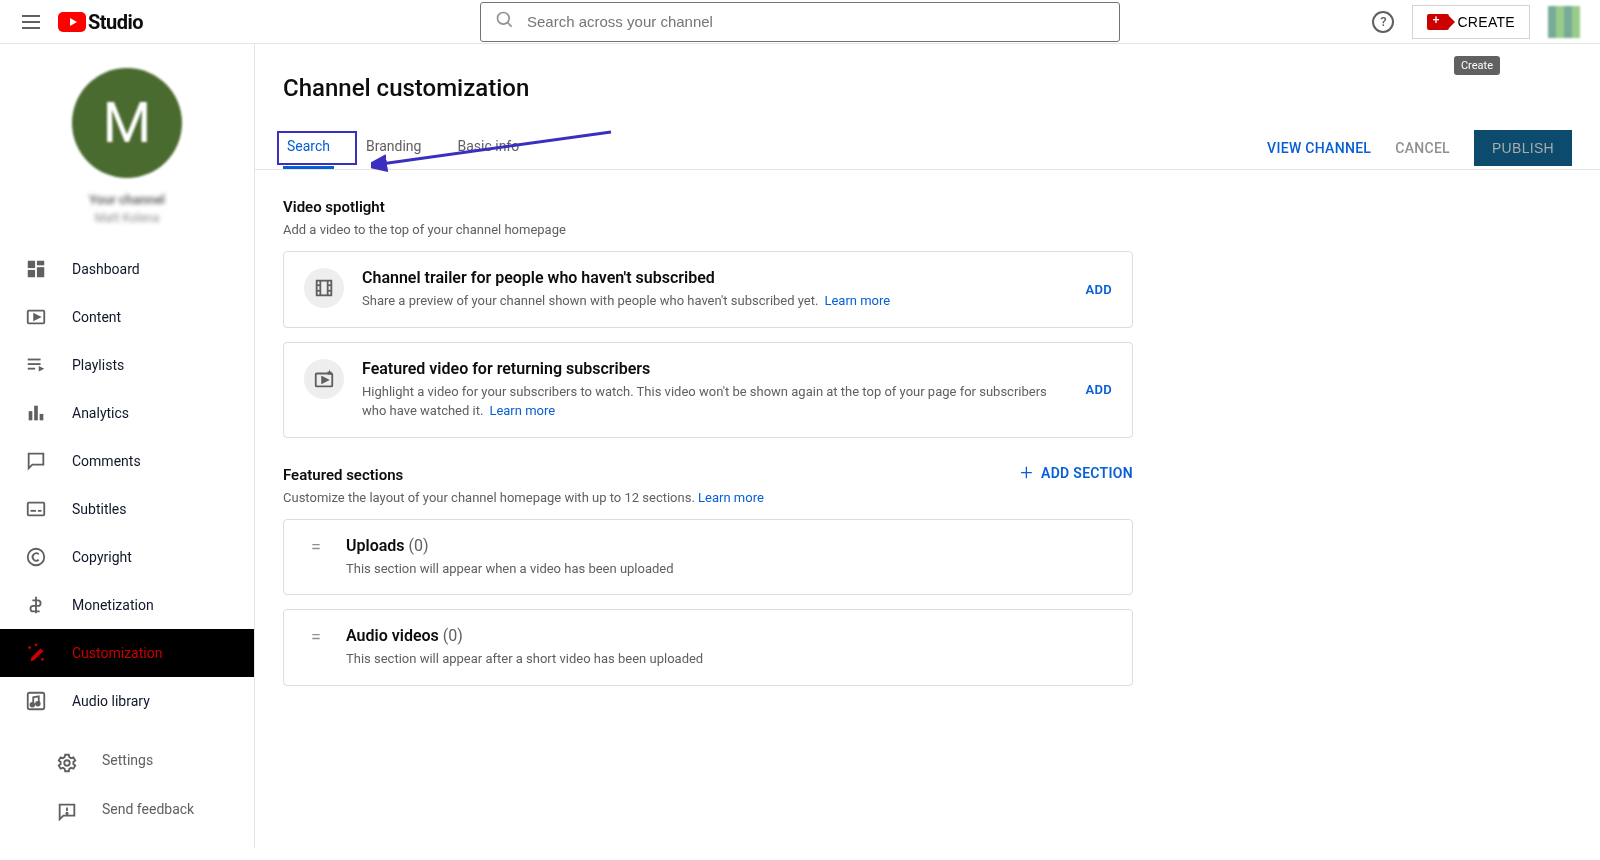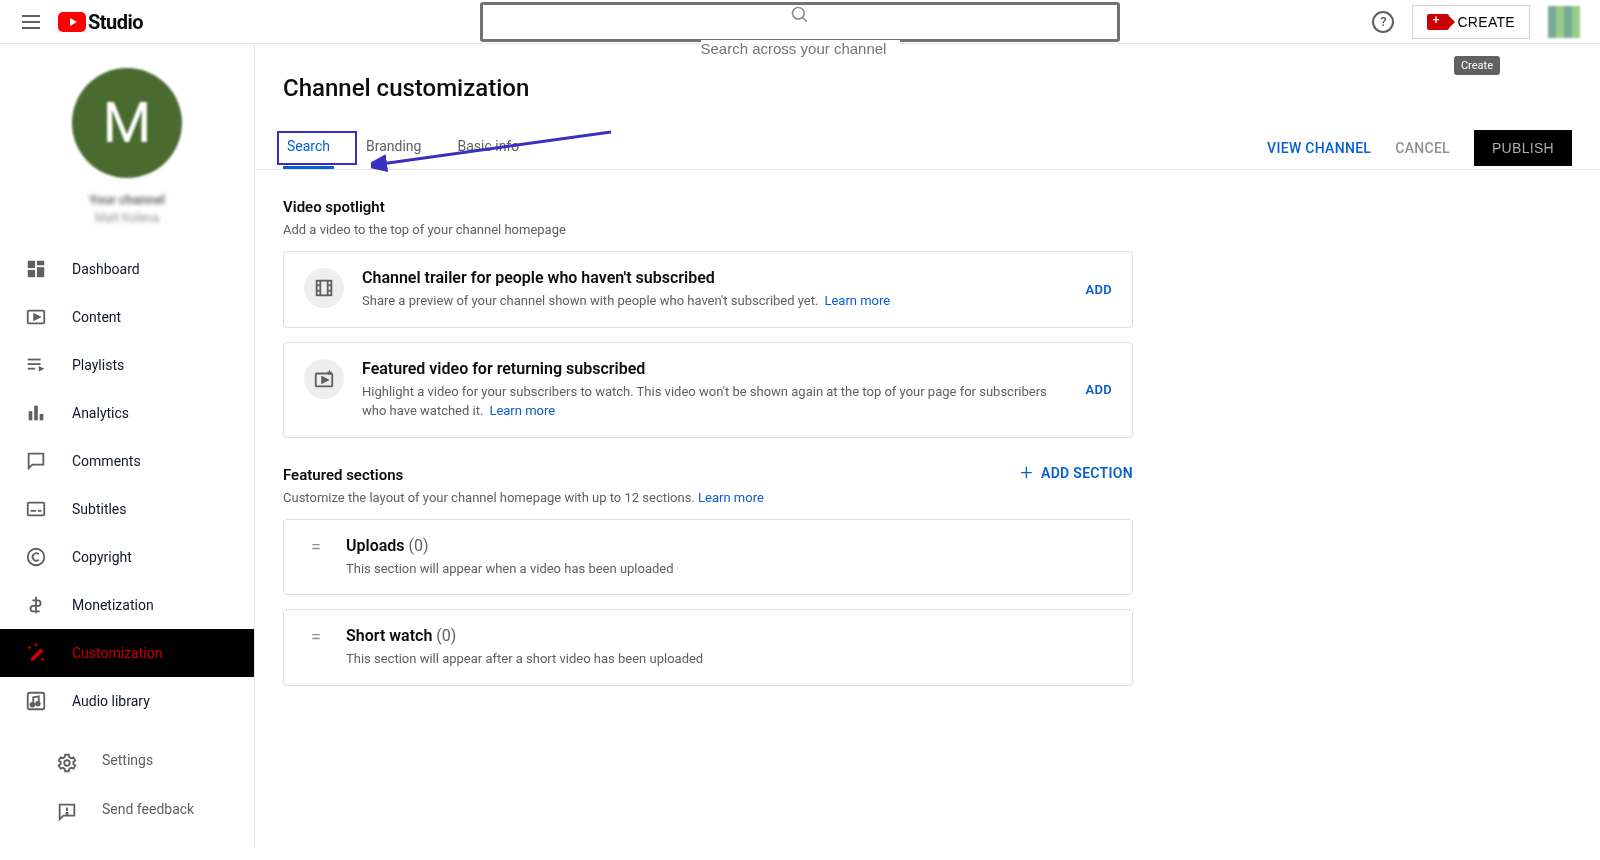--- a/index.html
+++ b/index.html
@@ -7,21 +7,21 @@
 
 
 .header { display: flex; align-items: center; height: 44px; border-bottom: 1px solid #e5e5e5; padding: 4px 20px; position: relative; }
 .h-left { display: flex; align-items: center; gap: 14px; }
 .hamburger { width: 24px; height: 24px; cursor: pointer; display:flex; flex-direction:column; justify-content:center; gap:4px; padding:2px;}
 .hamburger span { display:block; height:2px; background:#606060; width:18px;}
 .logo { display:flex; align-items:center; gap:2px; font-weight:700; font-size:20px; letter-spacing:-0.5px;}
 .logo .yt { width:28px; height:20px; background:#f00; border-radius:5px; display:flex; align-items:center; justify-content:center;}
 .logo .yt::after { content:''; border-left:7px solid #fff; border-top:4px solid transparent; border-bottom:4px solid transparent; margin-left:2px;}
 .searchwrap { position:absolute; left:50%; transform:translateX(-50%); width:640px;}
-.search { width:100%; height:40px; border:3px solid #737373; border-radius:3px; display:flex; align-items:center; padding:0 14px; gap:12px; background:#fff;flex-direction:column;}
+.search { width:100%; height:40px; border:1px solid #737373; border-radius:3px; display:flex; align-items:center; padding:0 14px; gap:12px; background:#fff;}
 .search input { border:none; outline:none; flex:1; font-size:15px; color:#606060;}
 .search-icon { color:#909090; }
 .h-right { margin-left:auto; display:flex; align-items:center; gap:18px;}
 .help-icon { width:22px; height:22px; border:2px solid #606060; border-radius:50%; display:flex; align-items:center; justify-content:center; font-size:13px; color:#606060; font-weight:500;}
 .create-btn { border:1px solid #d3d3d3; background:#fff; padding:8px 14px; display:flex; align-items:center; gap:8px; font-size:14px; font-weight:500; letter-spacing:0.3px; cursor:pointer;}
 .create-btn .cam { width:22px; height:16px; background:#cc0000; border-radius:2px; position:relative;}
 .create-btn .cam::after { content:''; position:absolute; right:-6px; top:2px; border-left:6px solid #cc0000; border-top:6px solid transparent; border-bottom:6px solid transparent;}
 .create-btn .cam .plus { position:absolute; color:#fff; font-size:12px; font-weight:700; left:5px; top:-1px;}
 .acct { width:32px; height:32px; background: linear-gradient(90deg,#7a9 25%, #9c8 25%, #9c8 50%, #7a9 50%, #7a9 75%, #9c8 75%); filter: blur(1px);}
 .tooltip { position:absolute; top:56px; right:100px; background:#616161; color:#fff; font-size:11px; padding:3px 7px; border-radius:3px;}
@@ -49,21 +49,21 @@
 .page-title { font-size:24px; font-weight:500; margin-bottom:24px;}
 .tabs-row { display:flex; align-items:center; border-bottom:1px solid #e5e5e5; margin:0 -28px; padding:0 28px;}
 .tabs { display:flex; gap:28px;}
 .tab { padding:12px 4px; font-size:14px; color:#606060; cursor:pointer; border-bottom:3px solid transparent;}
 .tab.active { color:#065fd4; border-bottom-color:#065fd4;}
 .tab-highlight { position:absolute; border:2px solid #3b2fbf; width:80px; height:34px; left:22px; top:87px; pointer-events:none;}
 .arrow { position:absolute; left:116px; top:80px; pointer-events:none;}
 .tabs-actions { margin-left:auto; display:flex; align-items:center; gap:24px;}
 .link-btn { color:#065fd4; font-weight:500; font-size:14px; letter-spacing:0.3px; cursor:pointer;}
 .cancel-btn { color:#909090; font-weight:500; font-size:14px; letter-spacing:0.3px; cursor:pointer;}
-.publish-btn { background:#000000; color:#aaa; font-weight:500; font-size:14px; padding:10px 18px; border:none; letter-spacing:0.3px;}
+.publish-btn { background:#0c4a6e; color:#aaa; font-weight:500; font-size:14px; padding:10px 18px; border:none; letter-spacing:0.3px;}
 
 .section { margin-top:28px; max-width:850px;}
 .sec-title { font-size:15px; font-weight:600; margin-bottom:6px;}
 .sec-desc { font-size:13px; color:#606060; margin-bottom:14px;}
 .card { border:1px solid #ddd; border-radius:4px; padding:16px 20px; display:flex; align-items:flex-start; gap:18px; margin-bottom:14px; position:relative;}
 .card .ic-box { width:40px; height:40px; border-radius:50%; background:#eee; display:flex; align-items:center; justify-content:center; color:#606060;}
 .card .ct { flex:1;}
 .card .ct h4 { font-size:16px; font-weight:600; margin-bottom:4px;}
 .card .ct p { font-size:13px; color:#606060; line-height:1.5;}
 .card .ct a { color:#065fd4; text-decoration:none; margin-left:6px;}
@@ -296,21 +296,21 @@
 
       <div class="card">
         <div class="ic-box">
             <svg width="22" height="22" viewBox="0 0 24 24" fill="none" stroke="currentColor" stroke-width="2">
               <rect x="3" y="6" width="18" height="14" rx="1"></rect>
               <polygon points="10,10 16,13 10,16" fill="currentColor"></polygon>
               <polygon points="18,2 19,4 21,4 19.5,5.5 20,8 18,6.8 16,8 16.5,5.5 15,4 17,4" fill="currentColor" stroke="none"></polygon>
             </svg>
           </div>
         <div class="ct">
-          <h4>Featured video for returning subscribed</h4>
+          <h4>Featured video for returning subscribers</h4>
           <p><span>Highlight a video for your subscribers to watch. This video won't be shown again at the top of your page for subscribers who have watched it.</span><a href="#" class="inline">Learn more</a></p>
         </div>
         <div class="add">ADD</div>
       </div>
     </div>
 
     <div class="section">
       <div class="sec-head">
         <div class="left">
           <div class="sec-title">Featured sections</div>
@@ -326,19 +326,19 @@
         <div class="drag">=</div>
         <div class="ct">
           <h4><span>Uploads</span> <span class="count">(0)</span></h4>
           <p>This section will appear when a video has been uploaded</p>
         </div>
       </div>
 
       <div class="card row-card">
         <div class="drag">=</div>
         <div class="ct">
-          <h4><span>Short watch</span> <span class="count">(0)</span></h4>
+          <h4><span>Audio videos</span> <span class="count">(0)</span></h4>
           <p>This section will appear after a short video has been uploaded</p>
         </div>
       </div>
     </div>
   </div>
 </div>
 
 </body></html>

